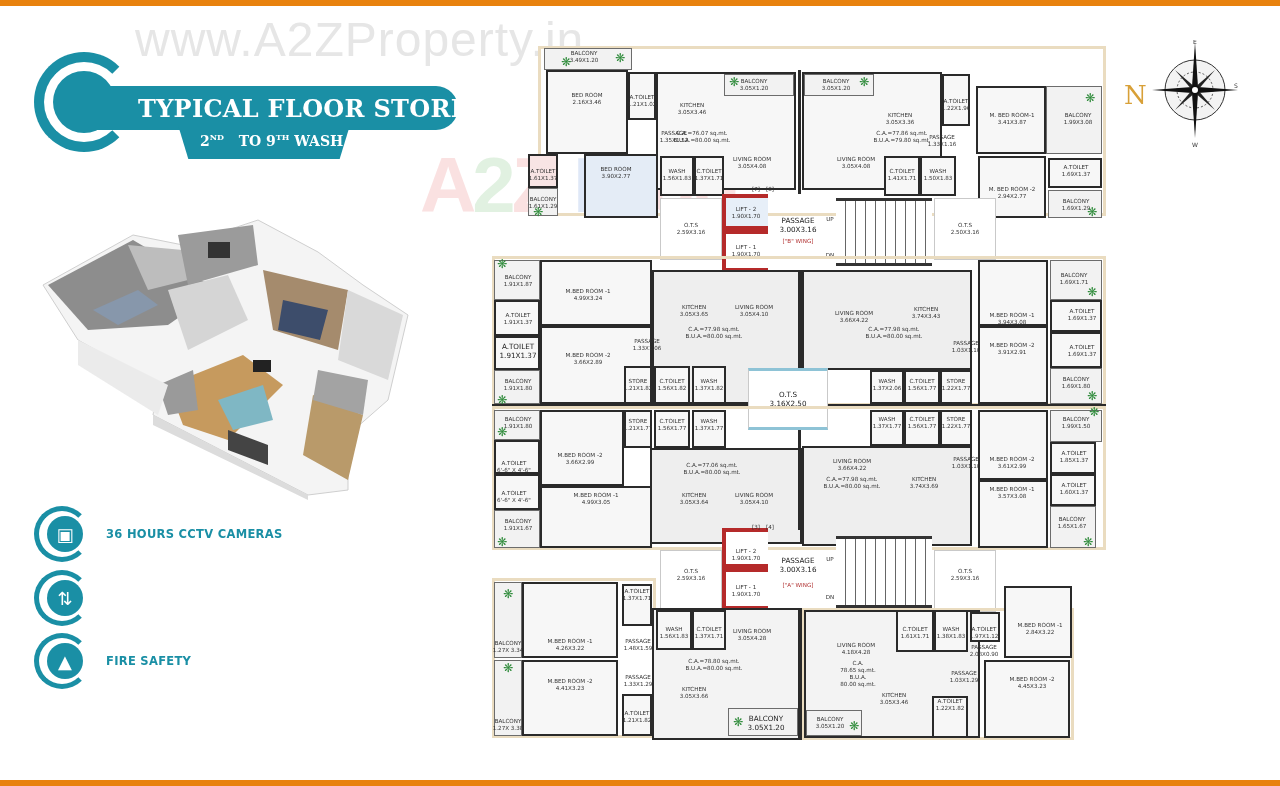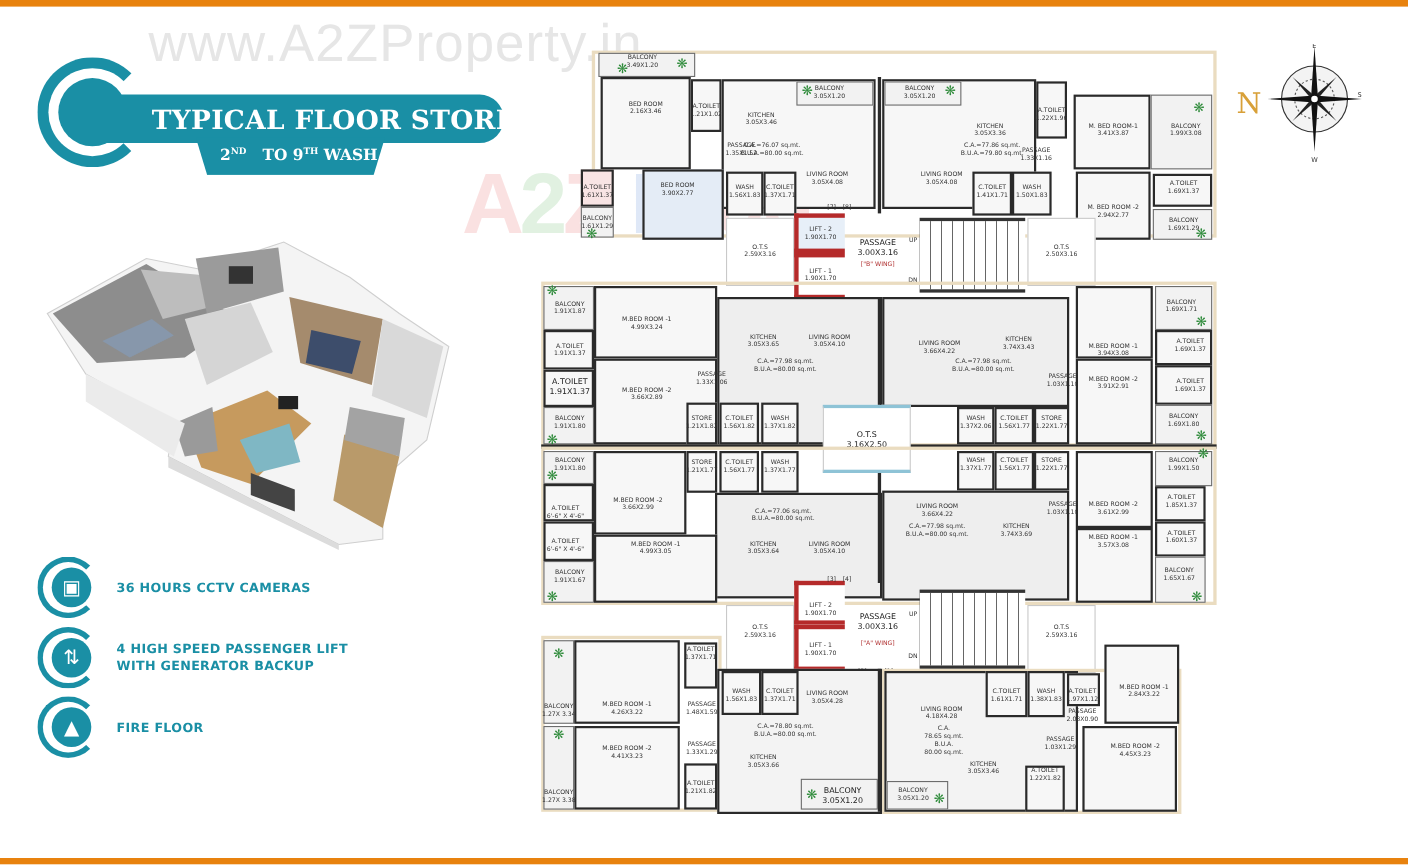--- a/index.html
+++ b/index.html
@@ -101,32 +101,28 @@
   </div>
   <div class="f-text">
     <div>36 HOURS CCTV CAMERAS</div>
   </div>
 </div>
 <div class="feature" style="top: 570px;">
   <div class="f-icon">
     <div class="f-ring"></div>
     <div class="f-disc">⇅</div>
   </div>
-  <div class="f-text">
-    <div>4 HIGH SPEED PASSENGER LIFT</div>
-    <div>WITH GENERATOR BACKUP</div>
-  </div>
 </div>
 <div class="feature" style="top: 633px;">
   <div class="f-icon">
     <div class="f-ring"></div>
     <div class="f-disc">▲</div>
   </div>
   <div class="f-text">
-    <div>FIRE FLOOR</div>
+    <div>FIRE SAFETY</div>
   </div>
 </div>
 
 <div class="north">N</div>
 <svg class="compass" viewBox="0 0 90 110">
   <circle cx="45" cy="50" r="30" fill="#f3f3f3" stroke="#333" stroke-width="1"></circle>
   <circle cx="45" cy="50" r="18" fill="none" stroke="#555" stroke-width="1" stroke-dasharray="2,2"></circle>
   <polygon points="45,2 48,47 45,50 42,47" fill="#111"></polygon>
   <polygon points="45,98 48,53 45,50 42,53" fill="#111"></polygon>
   <polygon points="2,50 42,47 45,50 42,53" fill="#111"></polygon>

